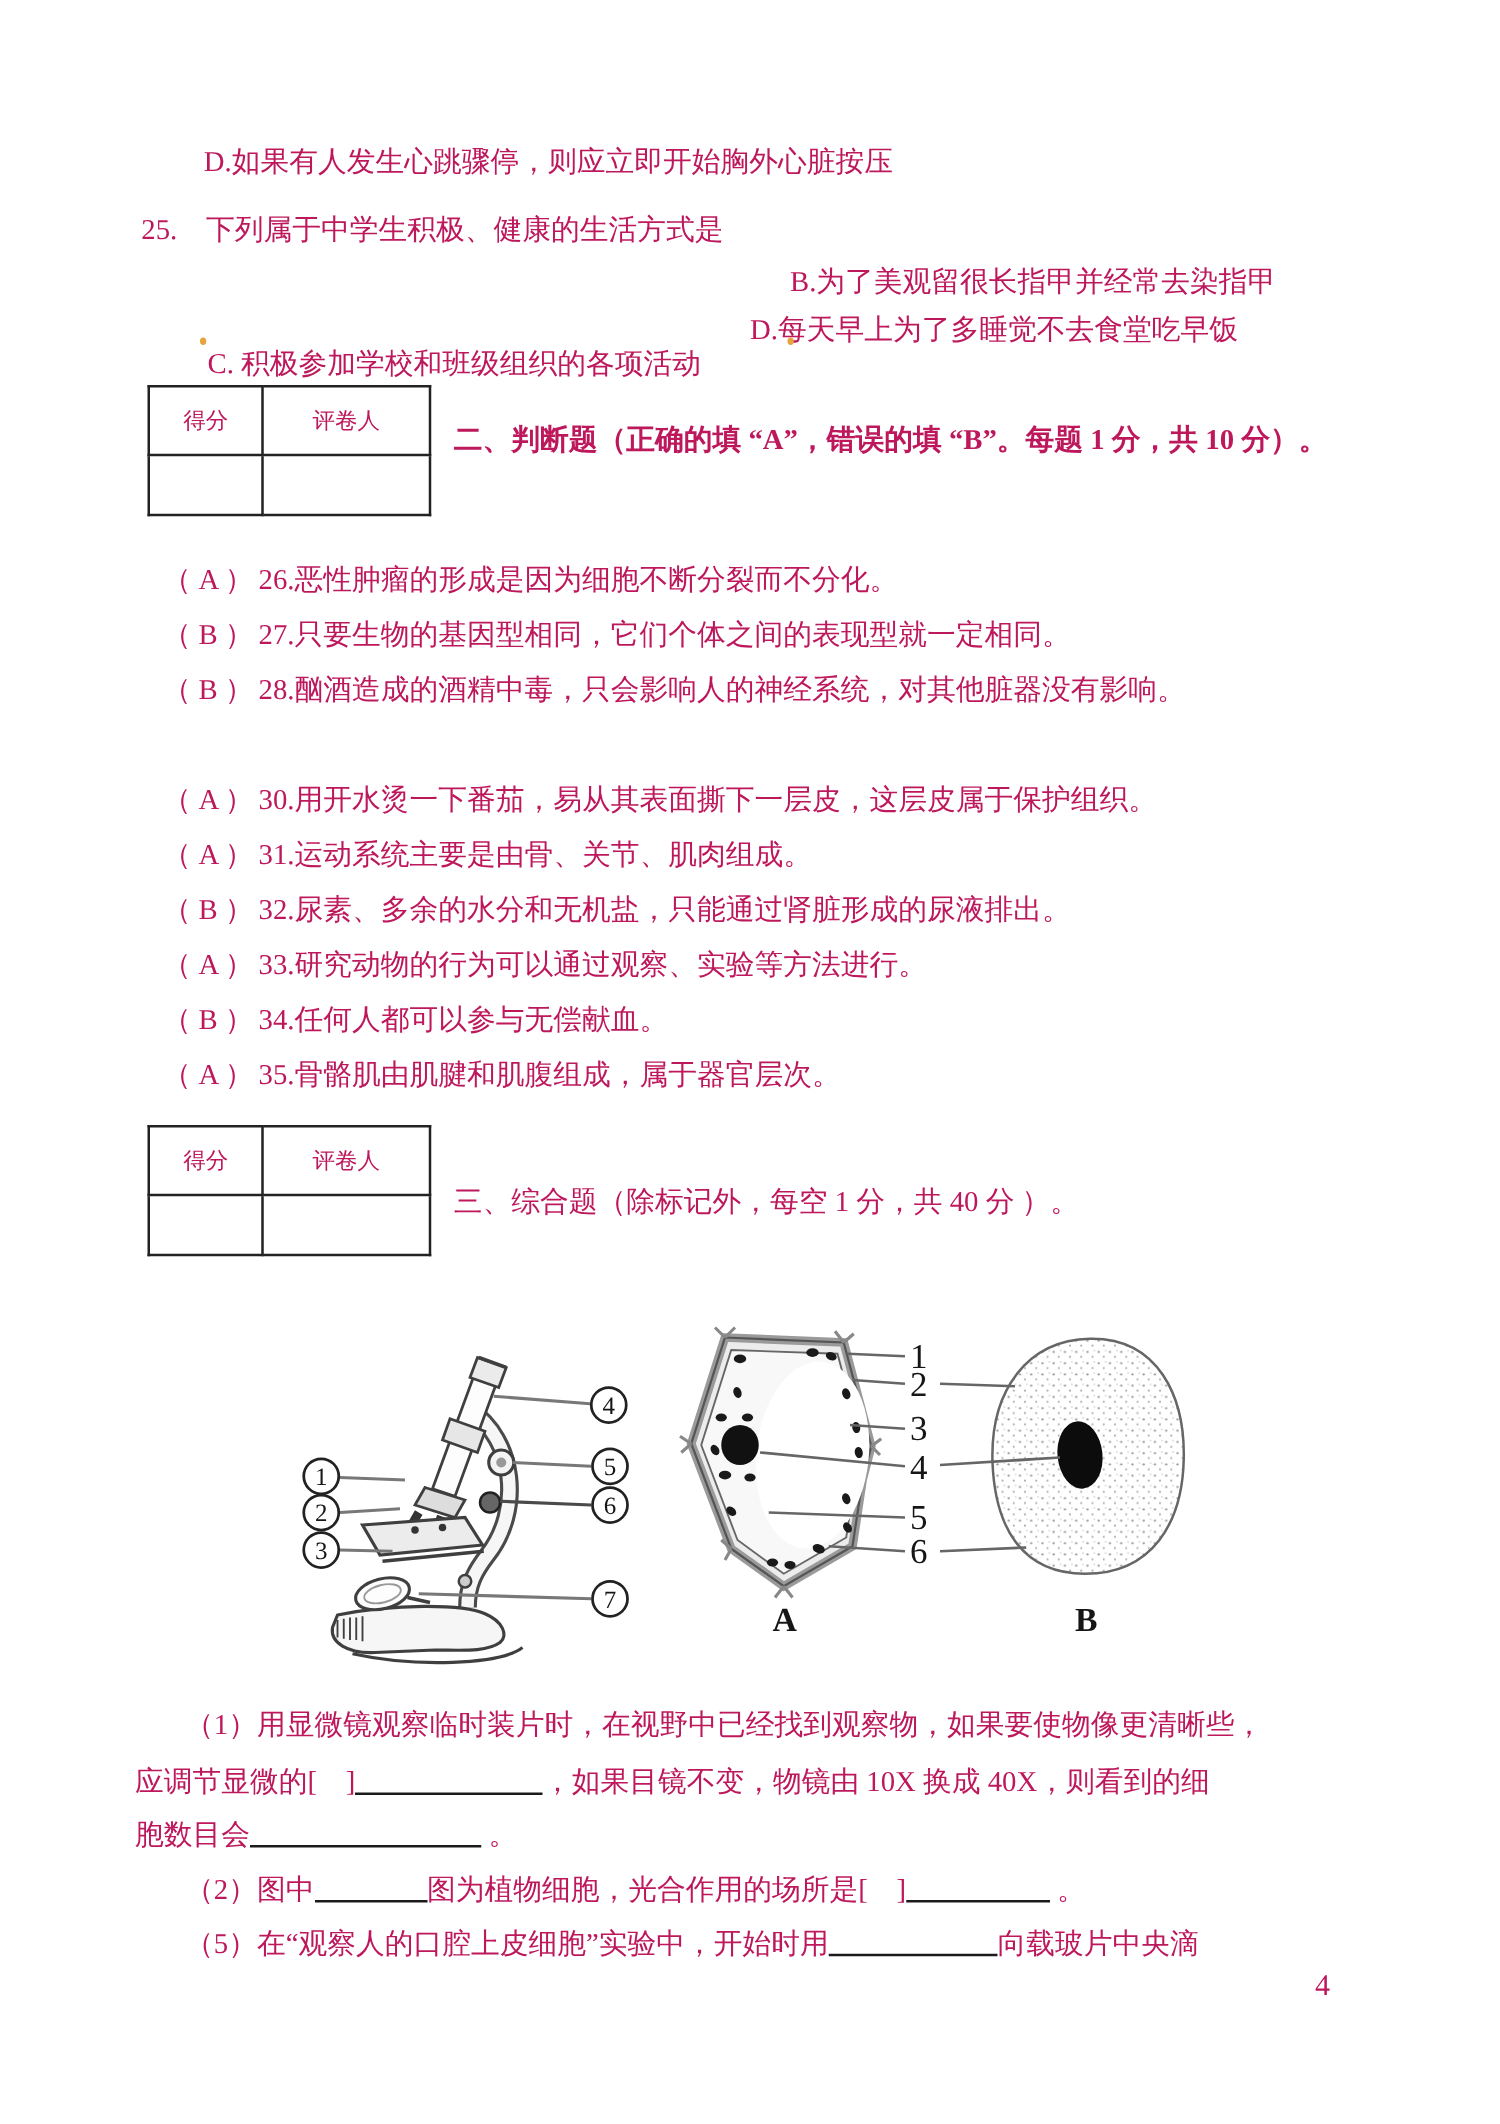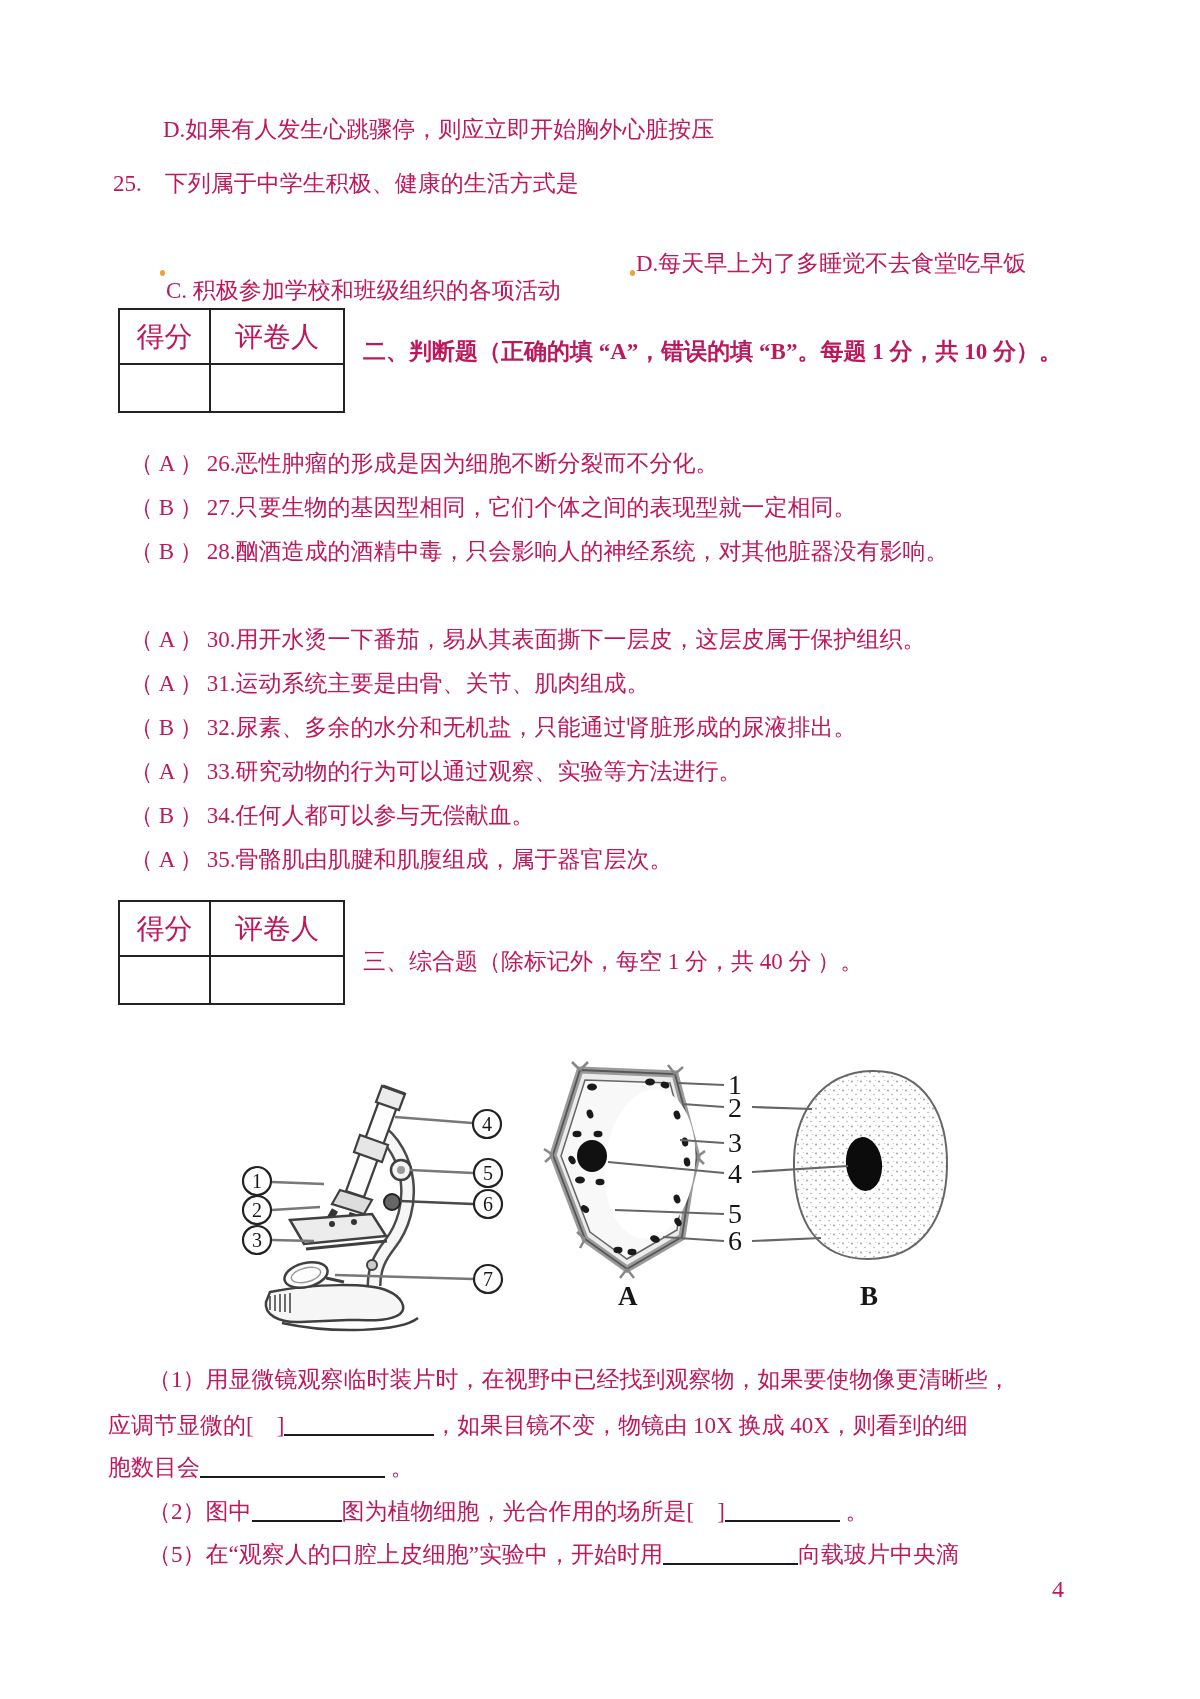--- a/index.html
+++ b/index.html
@@ -9,40 +9,41 @@
     font-family:"Liberation Serif","DejaVu Serif",serif;
     color:#be185d;font-size:23px;line-height:1.25;
   }
   .abs{position:absolute;white-space:pre;}
   .score-table{
     position:absolute;border:2px solid #222;border-collapse:collapse;
     background:#fff;
   }
   .score-table td{
     border:2px solid #222;text-align:center;vertical-align:middle;
-    font-size:28px;padding:0;
+    font-size:18px;padding:0;
   }
   .blank{
     display:inline-block;border-bottom:2px solid #1b1b1b;
     height:1em;vertical-align:baseline;transform:translateY(3px);
   }
   .mark{display:inline-block;margin-right:4px;}
   .dot{position:absolute;width:5px;height:6px;background:#e8a33d;border-radius:50%;}
   svg text{font-family:"Liberation Serif","DejaVu Serif",serif;fill:#161616;}
   .pagenum{font-size:24px;}
 </style>
 </head>
 <body>
 
 <div class="page">
 
   <div class="abs" style="left:163px;top:116px;">D.如果有人发生心跳骤停，则应立即开始胸外心脏按压</div>
   <div class="abs" style="left:113px;top:170px;">25.　下列属于中学生积极、健康的生活方式是</div>
+  <div class="abs" style="left:632px;top:212px;">B.为了美观留很长指甲并经常去染指甲</div>
   <div class="abs" style="left:166px;top:250px;margin-top:27px;">C. 积极参加学校和班级组织的各项活动</div>
-  <div class="abs" style="left:636px;top:250px;text-align:center;">D.每天早上为了多睡觉不去食堂吃早饭</div>
+  <div class="abs" style="left:600px;top:250px;text-align:center;">D.每天早上为了多睡觉不去食堂吃早饭</div>
   <div class="dot" style="left:160px;top:270px;"></div>
   <div class="dot" style="left:630px;top:270px;"></div>
 
   <table class="score-table" style="left:118px;top:308px;">
     <tbody>
         <tr style="height:55px;">
       <td style="width:89px;">得分</td>
       <td style="width:132px;">评卷人</td>
     </tr>
     <tr style="height:48px;">

